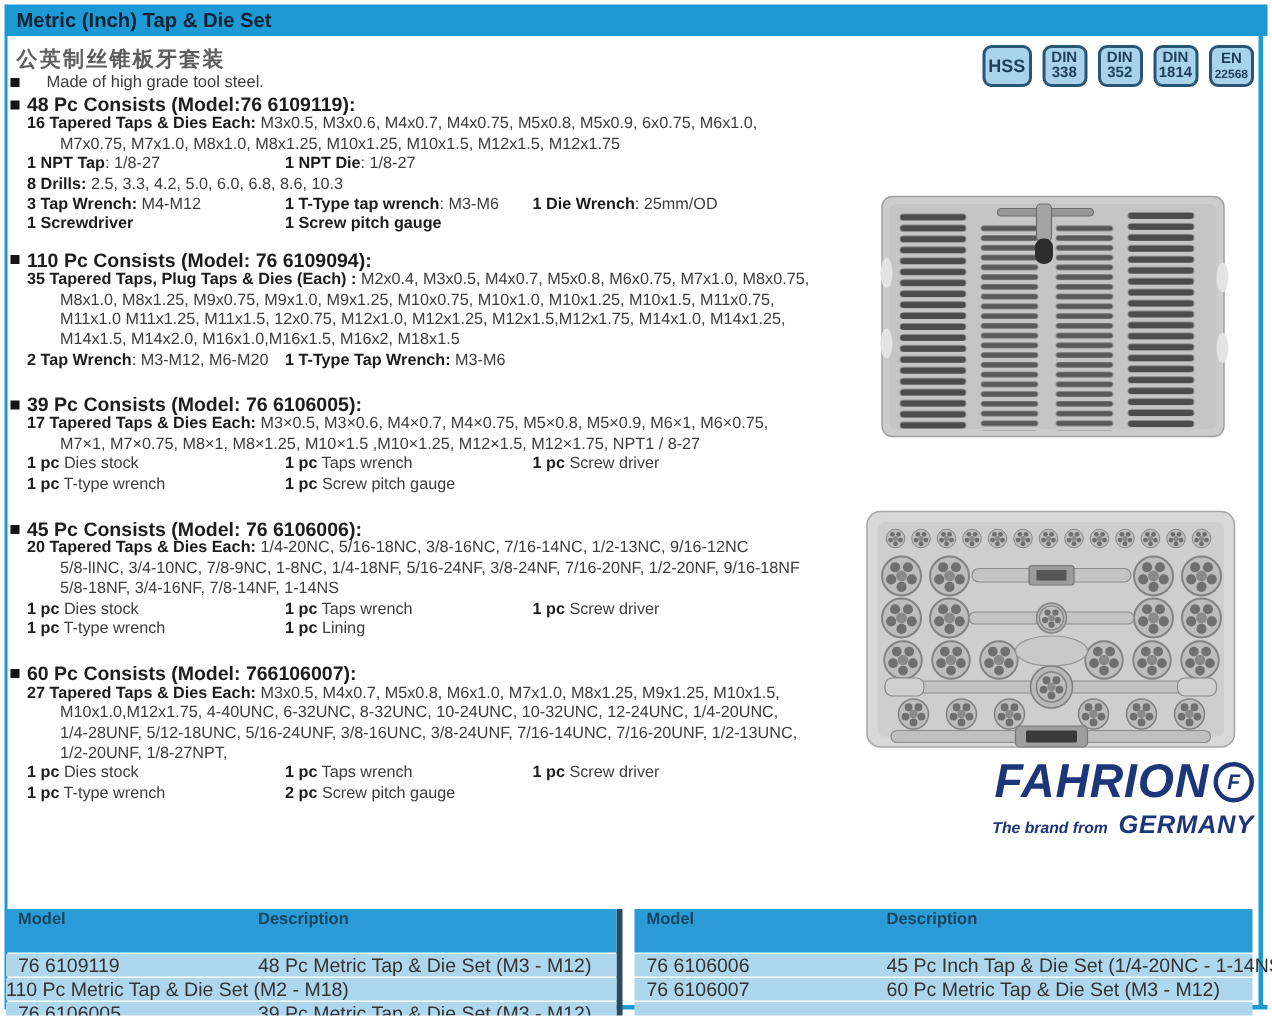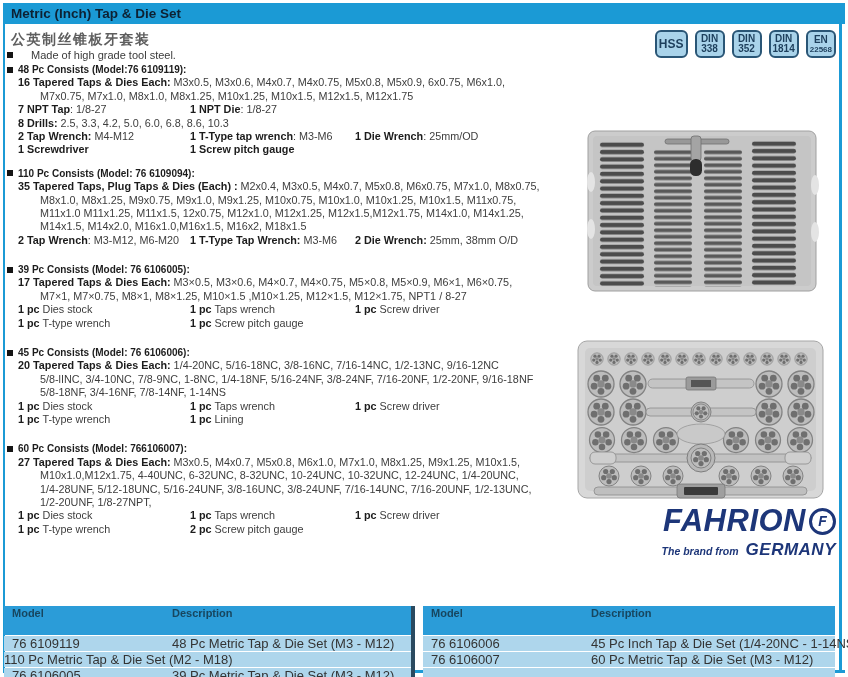--- a/index.html
+++ b/index.html
@@ -30,21 +30,21 @@
     align-items:center;justify-content:center;line-height:10px;font-size:10px;padding:12px 2px;box-sizing:border-box;}
   .badge .one{font-size:12px;line-height:12px;}
   .badge .small{font-size:8px;line-height:9px;}
   .intro{position:absolute;left:7px;top:49px;font-size:11px;color:#3a3a3a;display:flex;align-items:center;gap:18px;}
   .sq{width:6px;height:6px;background:#151515;display:inline-block;flex:0 0 auto;}
   
   .sections{position:absolute;left:7px;top:63px;width:565px;}
   .section{margin-top:16px;}
   .section:nth-child(1){margin-top:0;}
   .section:nth-child(2){margin-top:10px;}
-  .sec-heading{font-size:10px;font-weight:bold;color:#1c1c1c;height:13.4px;line-height:13.4px;
+  .sec-heading{font-size:13px;font-weight:bold;color:#1c1c1c;height:13.4px;line-height:13.4px;
     display:flex;align-items:center;gap:5px;white-space:nowrap;}
   .sec-line{font-size:10.8px;color:#3d3d3d;height:13.4px;line-height:13.4px;white-space:nowrap;padding-left:11px;}
   .sec-line b{color:#1c1c1c;}
   .sec-line.wrap{padding-left:33px;}
   .sec-line.cols{display:flex;}
   .col{white-space:nowrap;}
   .col.c1{width:172px;flex:0 0 auto;}
   .col.c2{width:165px;flex:0 0 auto;}
   .col.c3{flex:1;}
   
@@ -109,47 +109,46 @@
 
 <div class="sections">
     <div class="section">
       <div class="sec-heading">
         <span class="sq"></span>
         <span>48 Pc Consists (Model:76 6109119):</span>
       </div>
       <div class="sec-line"><b>16 Tapered Taps &amp; Dies Each:</b> M3x0.5, M3x0.6, M4x0.7, M4x0.75, M5x0.8, M5x0.9, 6x0.75, M6x1.0,</div>
       <div class="sec-line wrap">M7x0.75, M7x1.0, M8x1.0, M8x1.25, M10x1.25, M10x1.5, M12x1.5, M12x1.75</div>
       <div class="sec-line cols">
-        <span class="col c1"><b>7 NPT Tap</b>: 1/8-27</span>
+        <span class="col c1"><b>1 NPT Tap</b>: 1/8-27</span>
         <span class="col c2"><b>1 NPT Die</b>: 1/8-27</span>
       </div>
       <div class="sec-line"><b>8 Drills:</b> 2.5, 3.3, 4.2, 5.0, 6.0, 6.8, 8.6, 10.3</div>
       <div class="sec-line cols">
-        <span class="col c1"><b>2 Tap Wrench:</b> M4-M12</span>
+        <span class="col c1"><b>3 Tap Wrench:</b> M4-M12</span>
         <span class="col c2"><b>1 T-Type tap wrench</b>: M3-M6</span>
         <span class="col c3"><b>1 Die Wrench</b>: 25mm/OD</span>
       </div>
       <div class="sec-line cols">
         <span class="col c1"><b>1 Screwdriver</b></span>
         <span class="col c2"><b>1 Screw pitch gauge</b></span>
       </div>
     </div>
     <div class="section">
       <div class="sec-heading">
         <span class="sq"></span>
         <span>110 Pc Consists (Model: 76 6109094):</span>
       </div>
       <div class="sec-line"><b>35 Tapered Taps, Plug Taps &amp; Dies (Each) :</b> M2x0.4, M3x0.5, M4x0.7, M5x0.8, M6x0.75, M7x1.0, M8x0.75,</div>
       <div class="sec-line wrap">M8x1.0, M8x1.25, M9x0.75, M9x1.0, M9x1.25, M10x0.75, M10x1.0, M10x1.25, M10x1.5, M11x0.75,</div>
       <div class="sec-line wrap">M11x1.0 M11x1.25, M11x1.5, 12x0.75, M12x1.0, M12x1.25, M12x1.5,M12x1.75, M14x1.0, M14x1.25,</div>
       <div class="sec-line wrap">M14x1.5, M14x2.0, M16x1.0,M16x1.5, M16x2, M18x1.5</div>
       <div class="sec-line cols">
         <span class="col c1"><b>2 Tap Wrench</b>: M3-M12, M6-M20</span>
         <span class="col c2"><b>1 T-Type Tap Wrench:</b> M3-M6</span>
-        <span class="col c3"><b>2 Die Wrench:</b> 25mm, 38mm O/D</span>
       </div>
     </div>
     <div class="section">
       <div class="sec-heading">
         <span class="sq"></span>
         <span>39 Pc Consists (Model: 76 6106005):</span>
       </div>
       <div class="sec-line"><b>17 Tapered Taps &amp; Dies Each:</b> M3×0.5, M3×0.6, M4×0.7, M4×0.75, M5×0.8, M5×0.9, M6×1, M6×0.75,</div>
       <div class="sec-line wrap">M7×1, M7×0.75, M8×1, M8×1.25, M10×1.5 ,M10×1.25, M12×1.5, M12×1.75, NPT1 / 8-27</div>
       <div class="sec-line cols">

